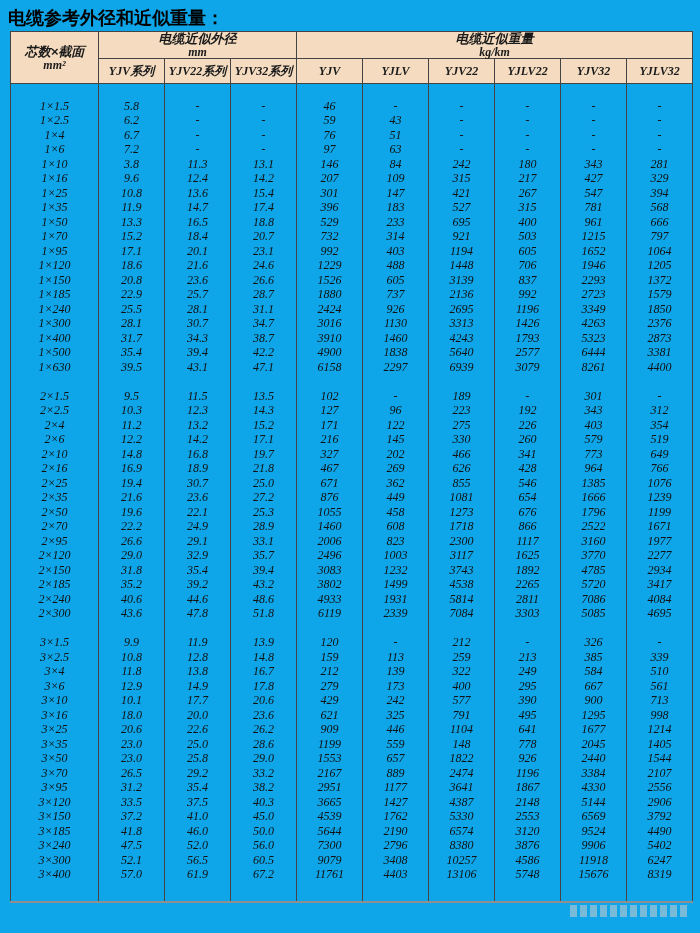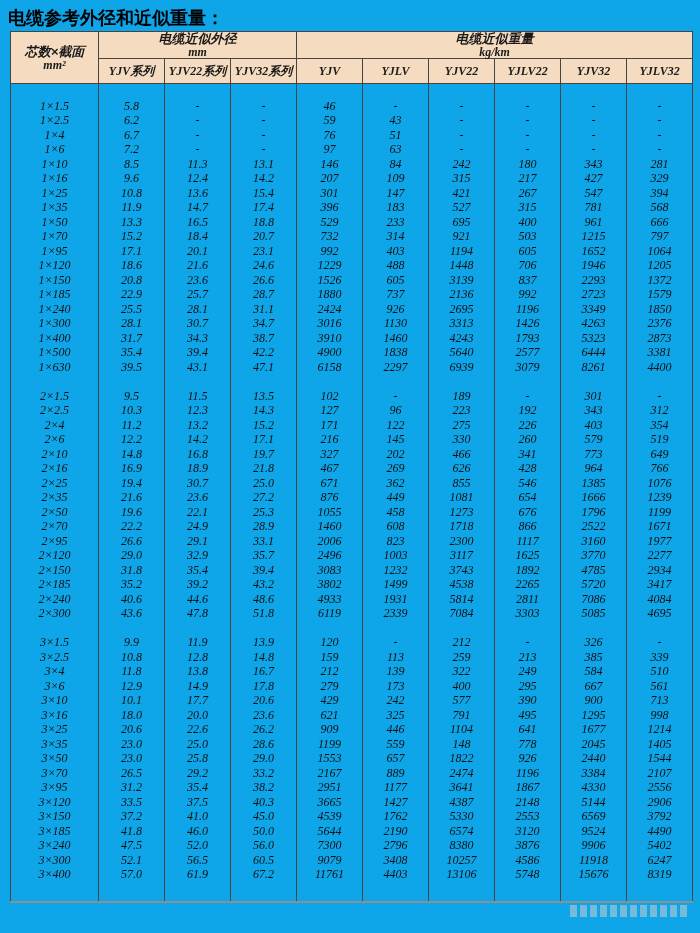--- a/index.html
+++ b/index.html
@@ -190,21 +190,21 @@
           <td>-</td>
           <td>97</td>
           <td>63</td>
           <td>-</td>
           <td>-</td>
           <td>-</td>
           <td>-</td>
         </tr>
         <tr class="data-row">
           <td>1×10</td>
-          <td>8.5</td>
+          <td>3.8</td>
           <td>11.3</td>
           <td>13.1</td>
           <td>146</td>
           <td>84</td>
           <td>242</td>
           <td>180</td>
           <td>343</td>
           <td>281</td>
         </tr>
         <tr class="data-row">

